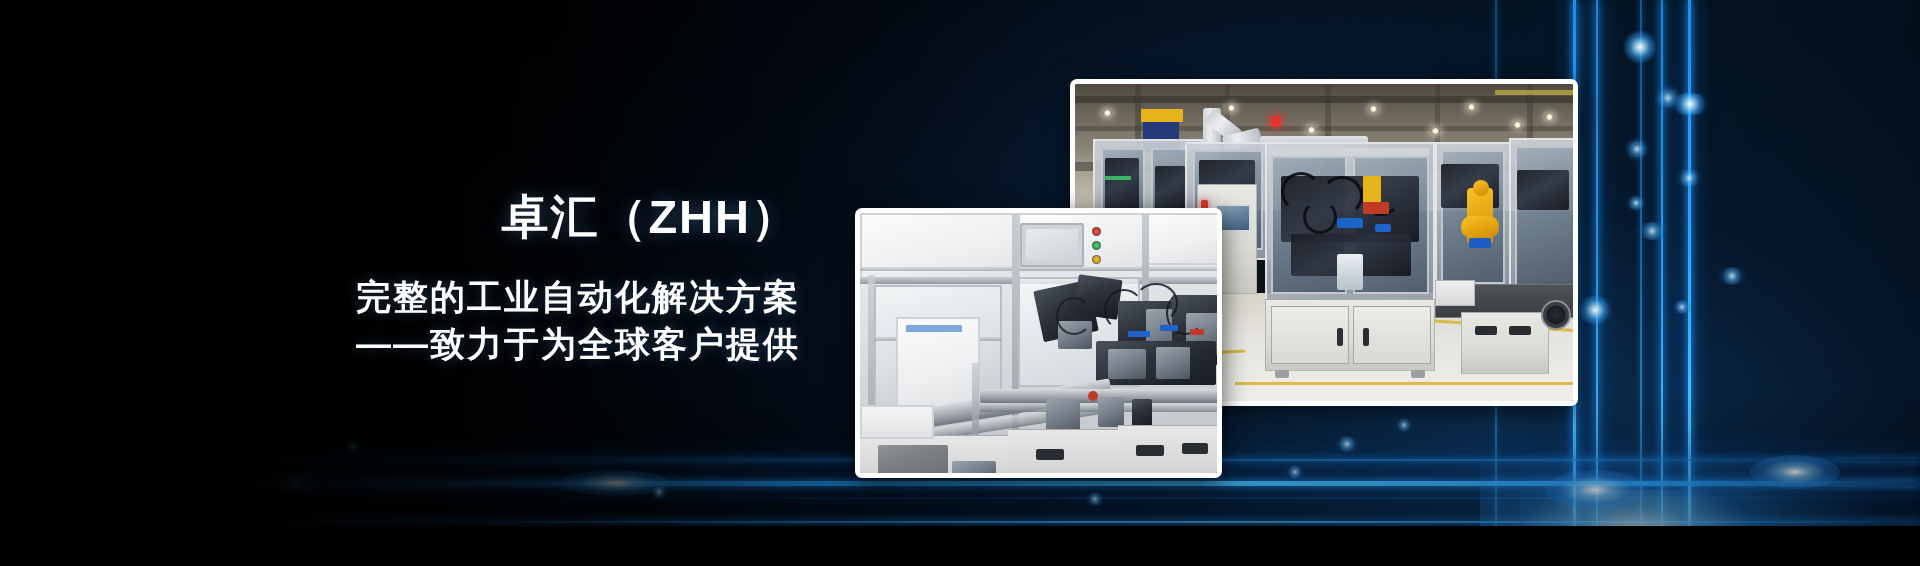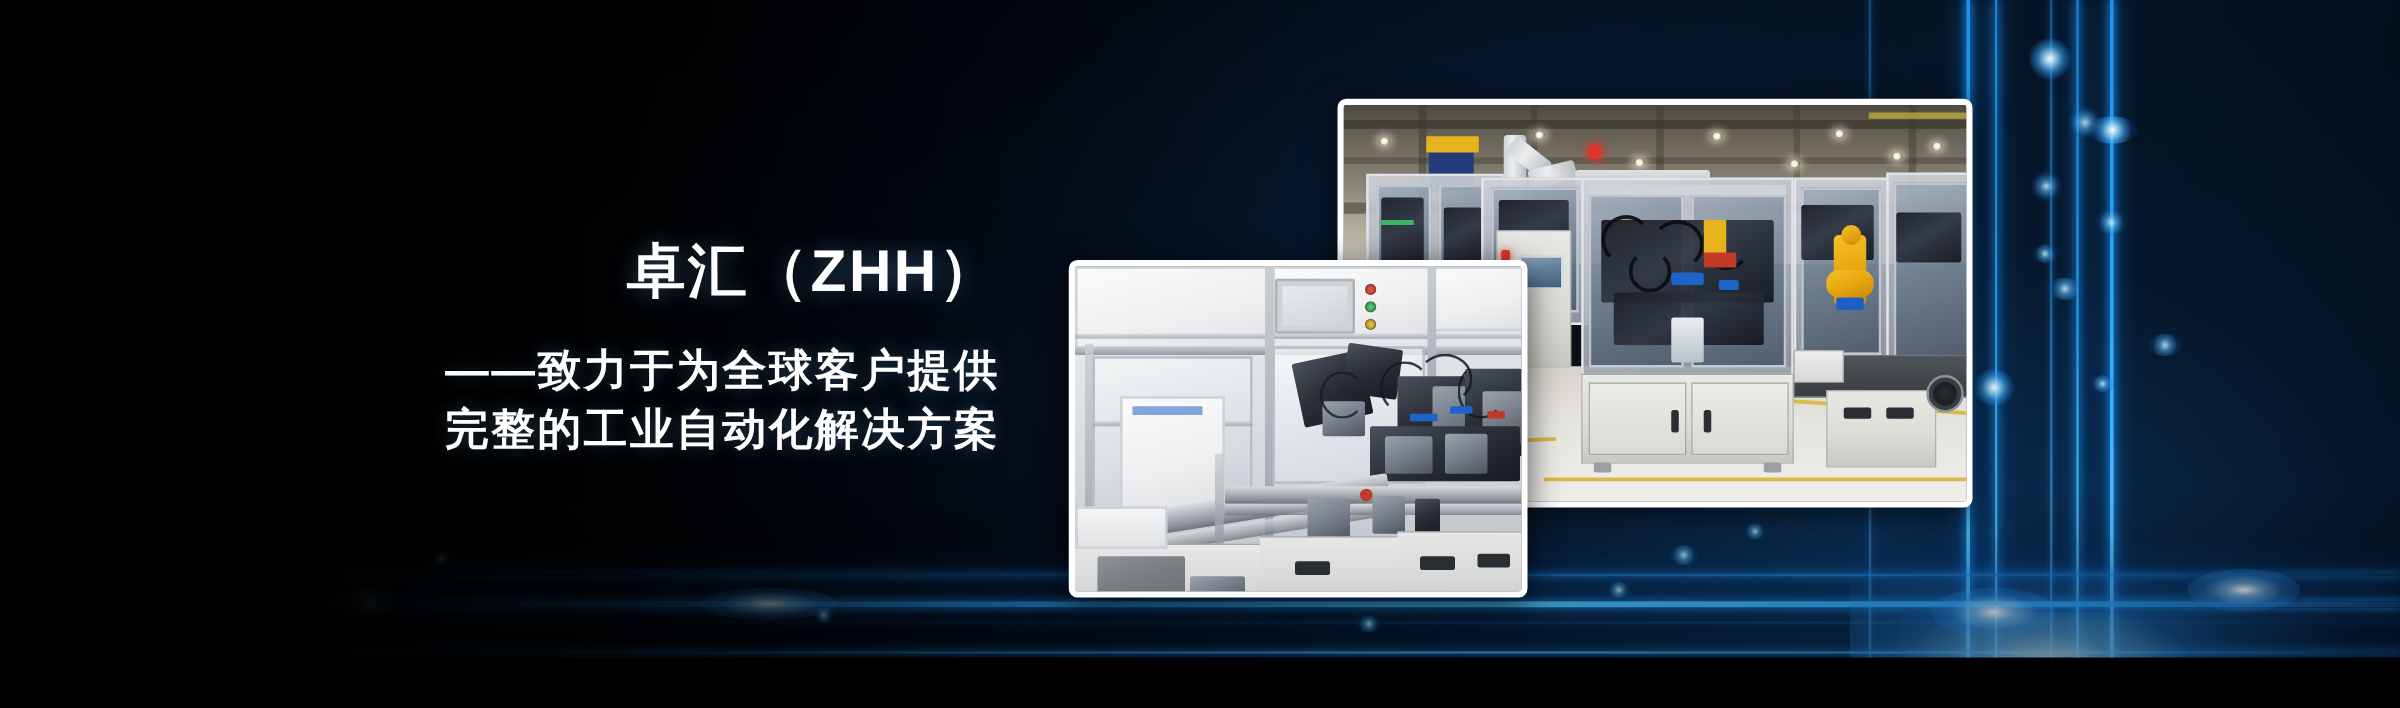--- a/index.html
+++ b/index.html
@@ -333,22 +333,22 @@
     <div class="bloom soft" style="left:650px;  top:485px; width:18px;  height:14px;"></div>
     <div class="bloom soft" style="left:1085px; top:492px; width:20px;  height:14px;"></div>
     <div class="bloom soft" style="left:640px;  top:545px; width:22px;  height:16px;"></div>
     <div class="bloom soft" style="left:1490px; top:550px; width:40px;  height:20px;"></div>
     <div class="bloom soft" style="left:1070px; top:425px; width:16px;  height:12px;"></div>
   </div>
 
   <div class="text-block">
     <div class="headline">卓汇（ZHH）</div>
     <div class="sub-wrap">
+      <div class="subline">完整的工业自动化解决方案</div>
       <div class="subline">——致力于为全球客户提供</div>
-      <div class="subline">完整的工业自动化解决方案</div>
     </div>
   </div>
 
   <div class="photo photo-back" title="工业自动化生产线 — 工厂车间全景，含机器人工作站与铝型材防护围栏">
     <div class="shot">
 
       <div class="f-ceiling"></div>
 
       <div class="f-beam" style="left:0; top:12px; width:498px; height:7px;"></div>
       <div class="f-beam" style="left:0; top:42px; width:498px; height:5px; opacity:.55;"></div>

